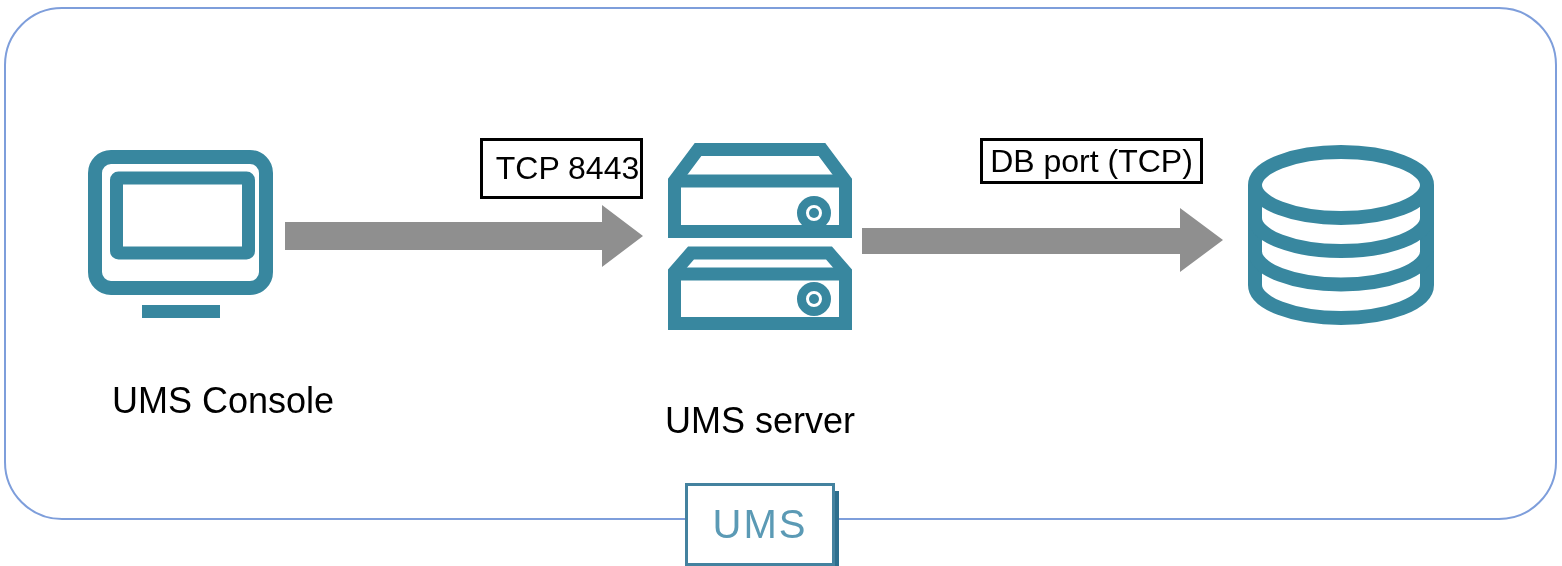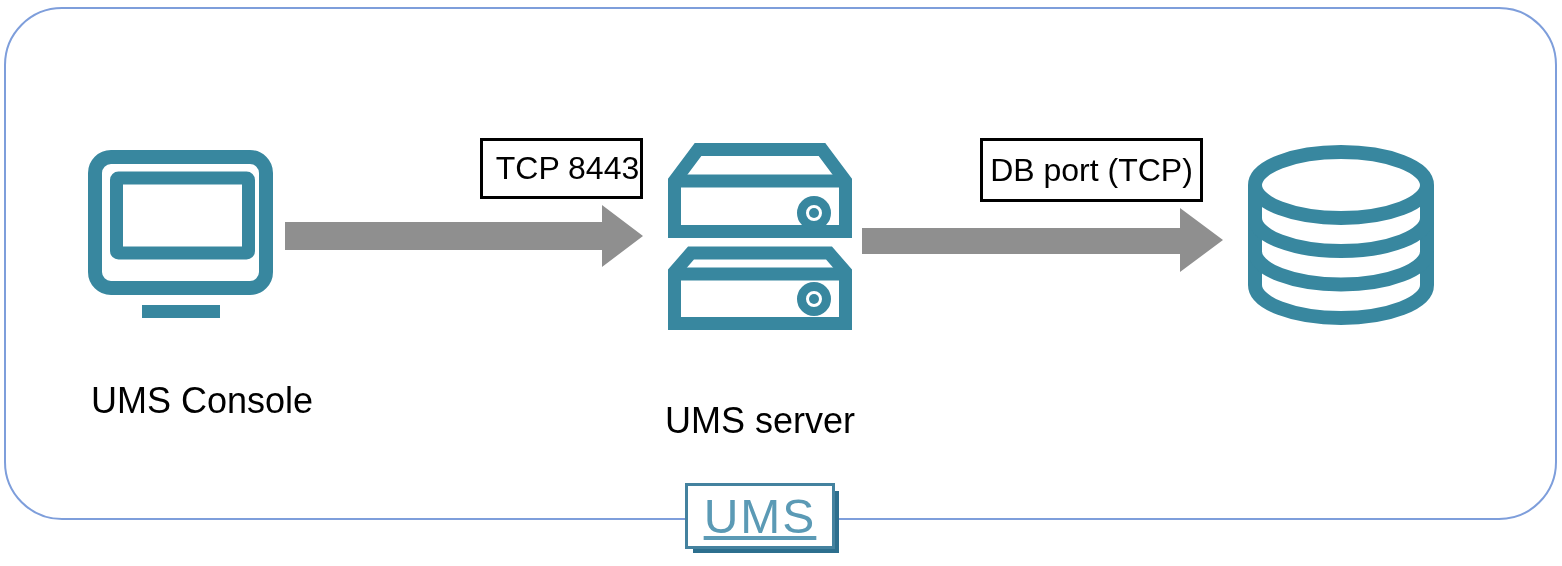--- a/index.html
+++ b/index.html
@@ -60,55 +60,54 @@
     border: 3px solid var(--label-box-border, #000000);
     box-sizing: border-box;
     display: flex;
     align-items: center;
     justify-content: center;
     font-size: 32px;
     color: var(--node-label-color, #000000);
     white-space: nowrap;
   }
   .port-label-1 { left: 480px; top: 138px; width: 163px; height: 61px; padding-left: 12px; }
-  .port-label-2 { left: 980px; top: 138px; width: 223px; height: 64px; }
+  .port-label-2 { left: 980px; top: 138px; width: 223px; height: 46px; }
   .ums-badge {
     position: absolute;
     left: 685px;
     top: 483px;
     width: 150px;
-    height: 66px;
+    height: 83px;
     background: #ffffff;
     border: 3px solid var(--badge-border, #44829f);
     box-shadow: 6px 6px 0 -2px var(--badge-shadow, #2d6f8e);
     box-sizing: border-box;
     display: flex;
     align-items: center;
     justify-content: center;
-    font-size: 48px;
+    font-size: 40px;
     font-weight: 300;
     letter-spacing: 2px;
     color: var(--badge-text, #5b9ab5);
     z-index: 2;
-    text-decoration: underline;
   }
 </style>
 </head>
 <body>
 
 <div class="stage">
 
   <div class="frame"></div>
 
   <svg class="node-icon" style="left:88px; top:150px;" width="185" height="168" viewBox="0 0 185 168">
     <rect class="teal-stroke" x="7" y="7" width="171" height="131" rx="16" stroke-width="14"></rect>
     <rect class="teal-stroke" x="28.5" y="28" width="132" height="75" rx="2" stroke-width="13"></rect>
     <rect class="teal-fill" x="54" y="155" width="78" height="13"></rect>
   </svg>
-  <div class="node-label" style="left:52px;">UMS Console</div>
+  <div class="node-label" style="left:34px;text-align:right;">UMS Console</div>
 
   <svg class="arrow-svg" style="left:285px; top:205px;" width="358" height="62" viewBox="0 0 358 62">
     <polygon class="arrow-shape" points="0,17 317,17 317,0 358,31 317,62 317,45 0,45"></polygon>
   </svg>
 
   <div class="port-label port-label-1">TCP 8443</div>
 
   <svg class="node-icon" style="left:667px; top:143px;" width="186" height="187" viewBox="0 0 186 187">
     <path class="teal-stroke" stroke-width="13" d="M7.5,88.5 V38 L31,6.5 H155 L178.5,38 V88.5 Z"></path>
     <line class="teal-stroke" stroke-width="13" x1="7.5" y1="38" x2="178.5" y2="38"></line>

